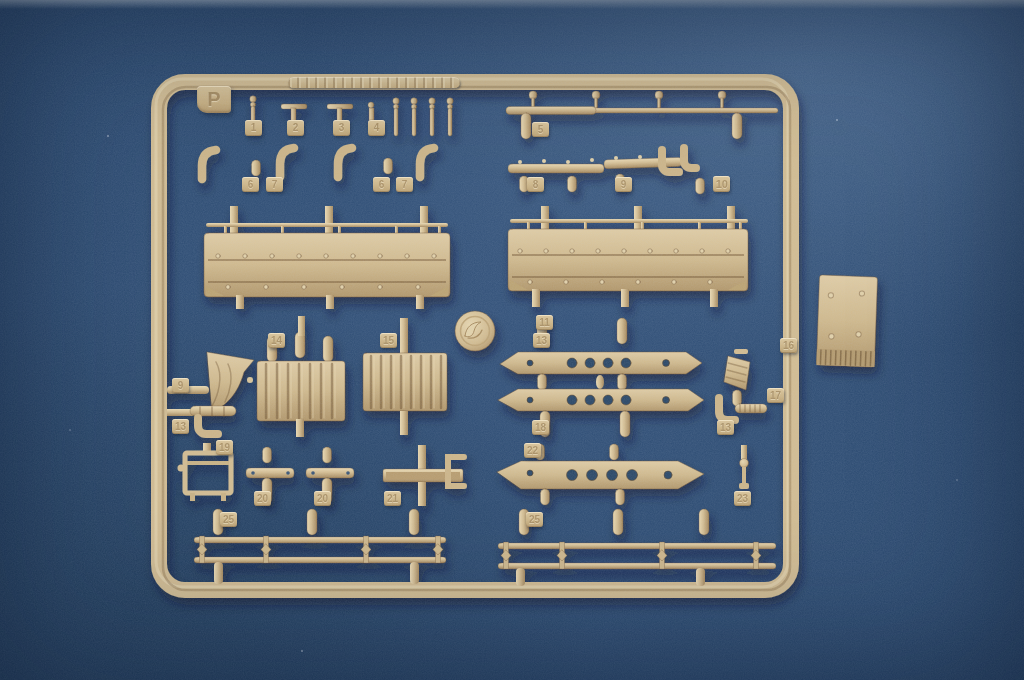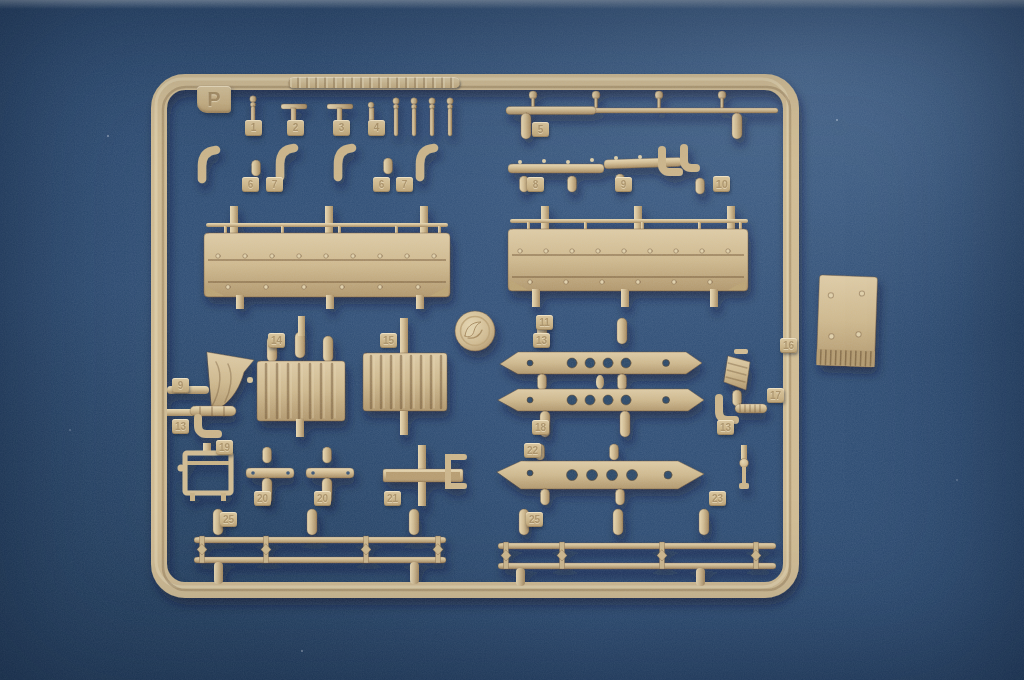--- a/index.html
+++ b/index.html
@@ -457,21 +457,21 @@
     <div class="tab" style="left:780px;top:338px">16</div>
     <div class="tab" style="left:767px;top:388px">17</div>
     <div class="tab" style="left:172px;top:419px">13</div>
     <div class="tab" style="left:216px;top:440px">19</div>
     <div class="tab" style="left:532px;top:420px">18</div>
     <div class="tab" style="left:717px;top:420px">13</div>
     <div class="tab" style="left:524px;top:443px">22</div>
     <div class="tab" style="left:254px;top:491px">20</div>
     <div class="tab" style="left:314px;top:491px">20</div>
     <div class="tab" style="left:384px;top:491px">21</div>
-    <div class="tab" style="left:709px;top:491px">23</div>
+    <div class="tab" style="left:734px;top:491px">23</div>
     <div class="tab" style="left:220px;top:512px">25</div>
     <div class="tab" style="left:526px;top:512px">25</div>
   </div>
 
   <svg class="grain" width="1024" height="680">
     <filter id="noise">
       <feTurbulence type="fractalNoise" baseFrequency="0.9" numOctaves="2" stitchTiles="stitch"></feTurbulence>
       <feColorMatrix type="matrix" values="0 0 0 0 0.55  0 0 0 0 0.62  0 0 0 0 0.74  0 0 0 0.28 0"></feColorMatrix>
     </filter>
     <rect width="1024" height="680" filter="url(#noise)"></rect>

